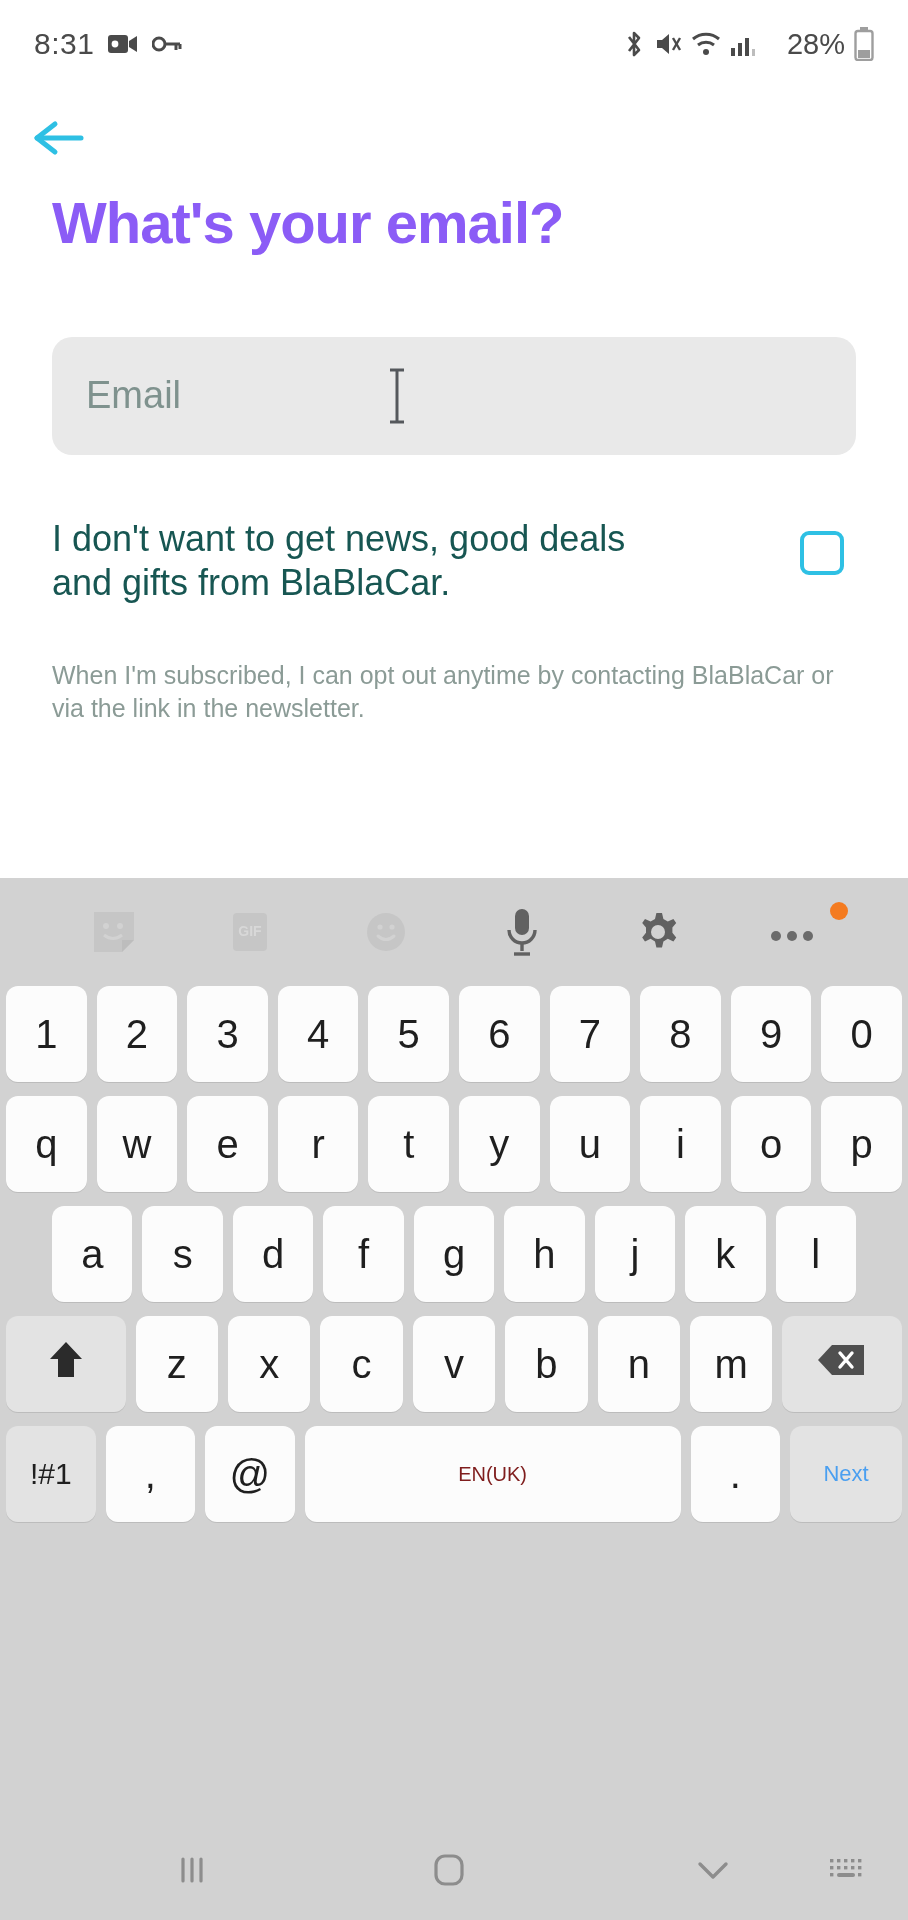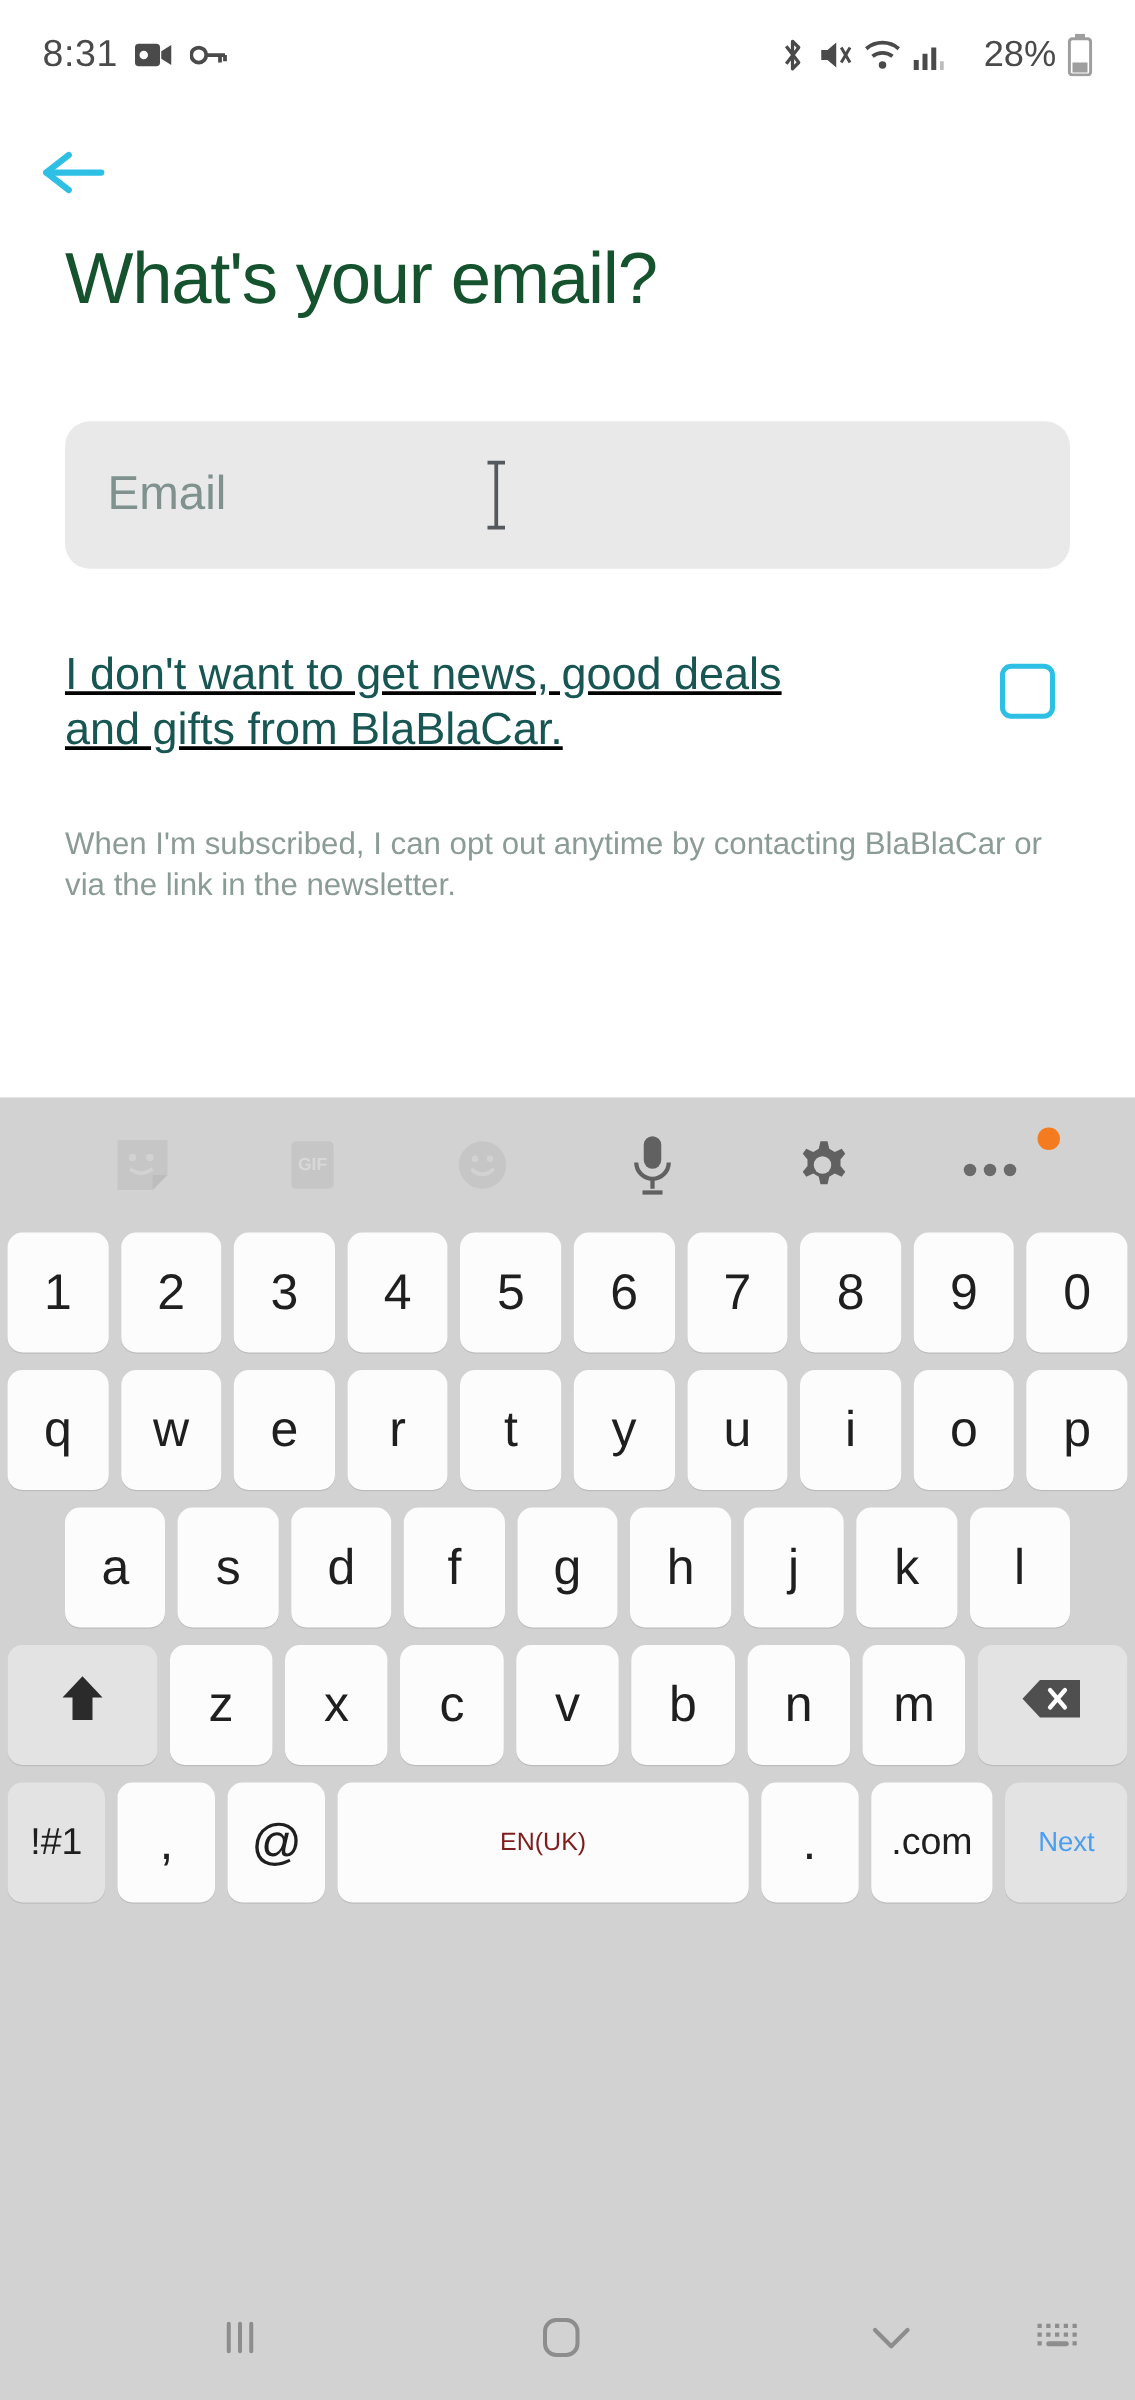--- a/index.html
+++ b/index.html
@@ -29,22 +29,22 @@
   .back-btn {
     position: absolute; left: 22px; top: 6px;
     width: 72px; height: 72px;
     display: flex; align-items: center; justify-content: center;
   }
 
   
   .content { position: absolute; top: 190px; left: 0; width: 908px; }
   .title {
     margin: 0 0 0 52px;
-    font-size: 58px; font-weight: normal;
-    color: #14532d; letter-spacing: -1px;
+    font-size: 58px; font-weight: bold;
+    color: #8b5cf6; letter-spacing: -1px;
     line-height: 1.15;
   }
   .field-wrap { margin: 80px 52px 0 52px; position: relative; }
   .email-field {
     width: 804px; height: 118px;
     background: #e9e9e9;
     border: none; border-radius: 20px;
     padding: 0 34px;
     font-size: 38px; font-family: "Liberation Sans", sans-serif;
     color: #2c4a46;
@@ -53,21 +53,20 @@
   .email-field::placeholder { color: #7f928e; }
   .caret {
     position: absolute; left: 332px; top: 30px;
     width: 26px; height: 58px;
     pointer-events: none;
   }
 
   .optin-row {
     margin: 62px 52px 0 52px;
     display: flex; align-items: flex-start; justify-content: space-between;
-    text-decoration: underline;
   }
   .optin-text {
     font-size: 36px; line-height: 1.22; color: #175652;
     max-width: 640px;
   }
   .checkbox {
     flex: 0 0 auto;
     width: 44px; height: 44px; margin-top: 14px; margin-right: 12px;
     border: 4px solid #2ec0e4; border-radius: 9px;
     background: #fff;
@@ -339,21 +338,20 @@
           </span>
         </div>
       </div>
 
       <div class="kb-row">
         <div class="key dark small">!#1</div>
         <div class="key">,</div>
         <div class="key">@</div>
         <div class="key space">EN(UK)</div>
         <div class="key">.</div>
-        <div class="key com">.com</div>
         <div class="key next">Next</div>
       </div>
     </div>
 
     <div class="navbar">
       <div class="nav-item nav-recents">
         <span>
           <svg width="44" height="44" viewBox="0 0 44 44">
               <path d="M13 11 V33 M22 11 V33 M31 11 V33" stroke="#8d8d8d" stroke-width="3.2" stroke-linecap="round"></path>
             </svg>

